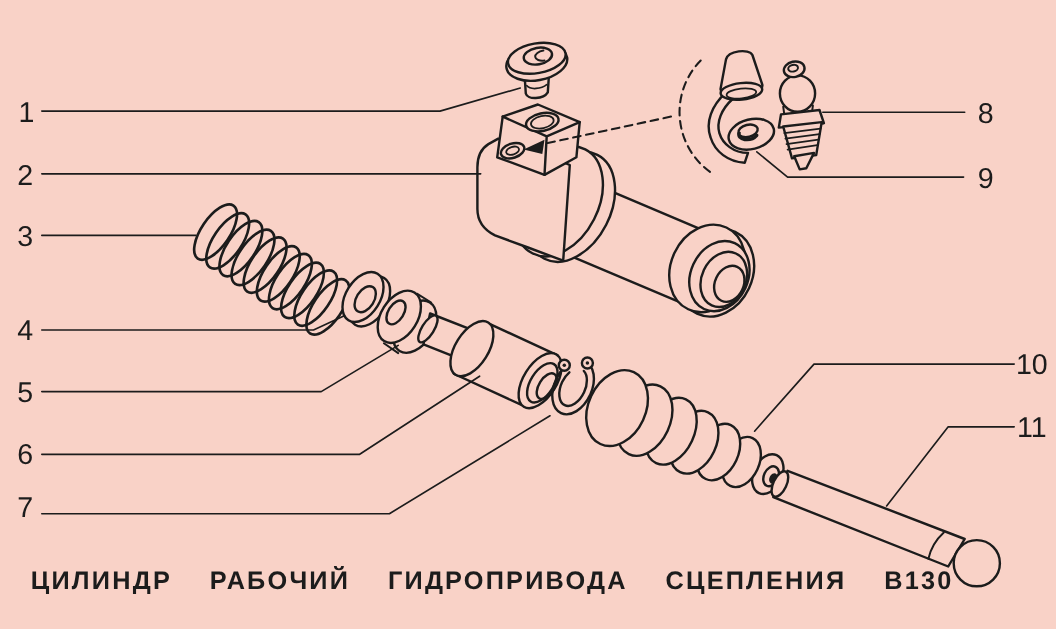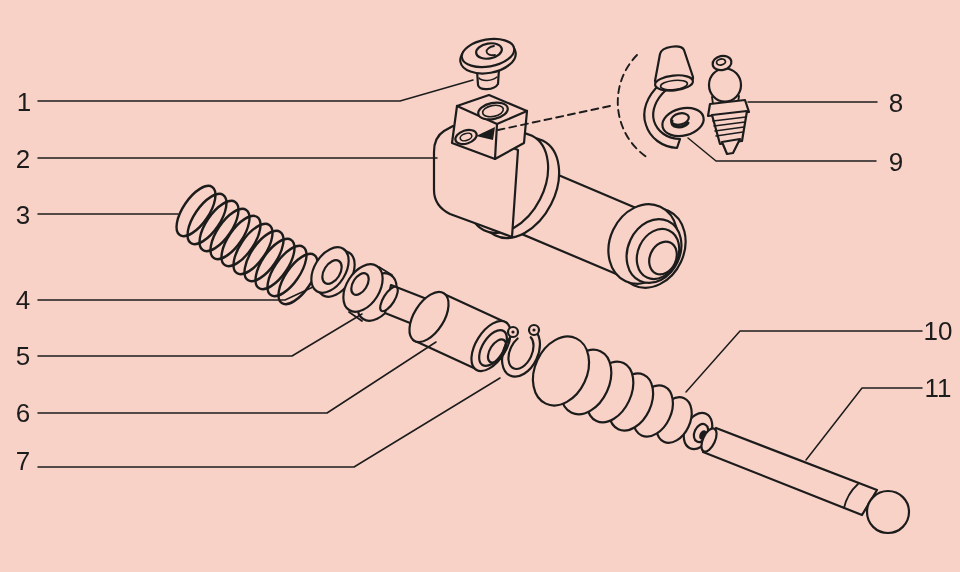--- a/index.html
+++ b/index.html
@@ -177,13 +177,14 @@
         <text class="callout-num" x="938" y="340" text-anchor="middle" stroke="none">10</text>
       </g>
       <g>
         <polyline points="922,388 862,388 806,460"></polyline>
         <text class="callout-num" x="938" y="397" text-anchor="middle" stroke="none">11</text>
       </g>
     </g>
   </g>
 </svg>
 
+<div class="caption">ЦИЛИНДР РАБОЧИЙ ГИДРОПРИВОДА СЦЕПЛЕНИЯ В130</div>
 </div>
 
 </body></html>

